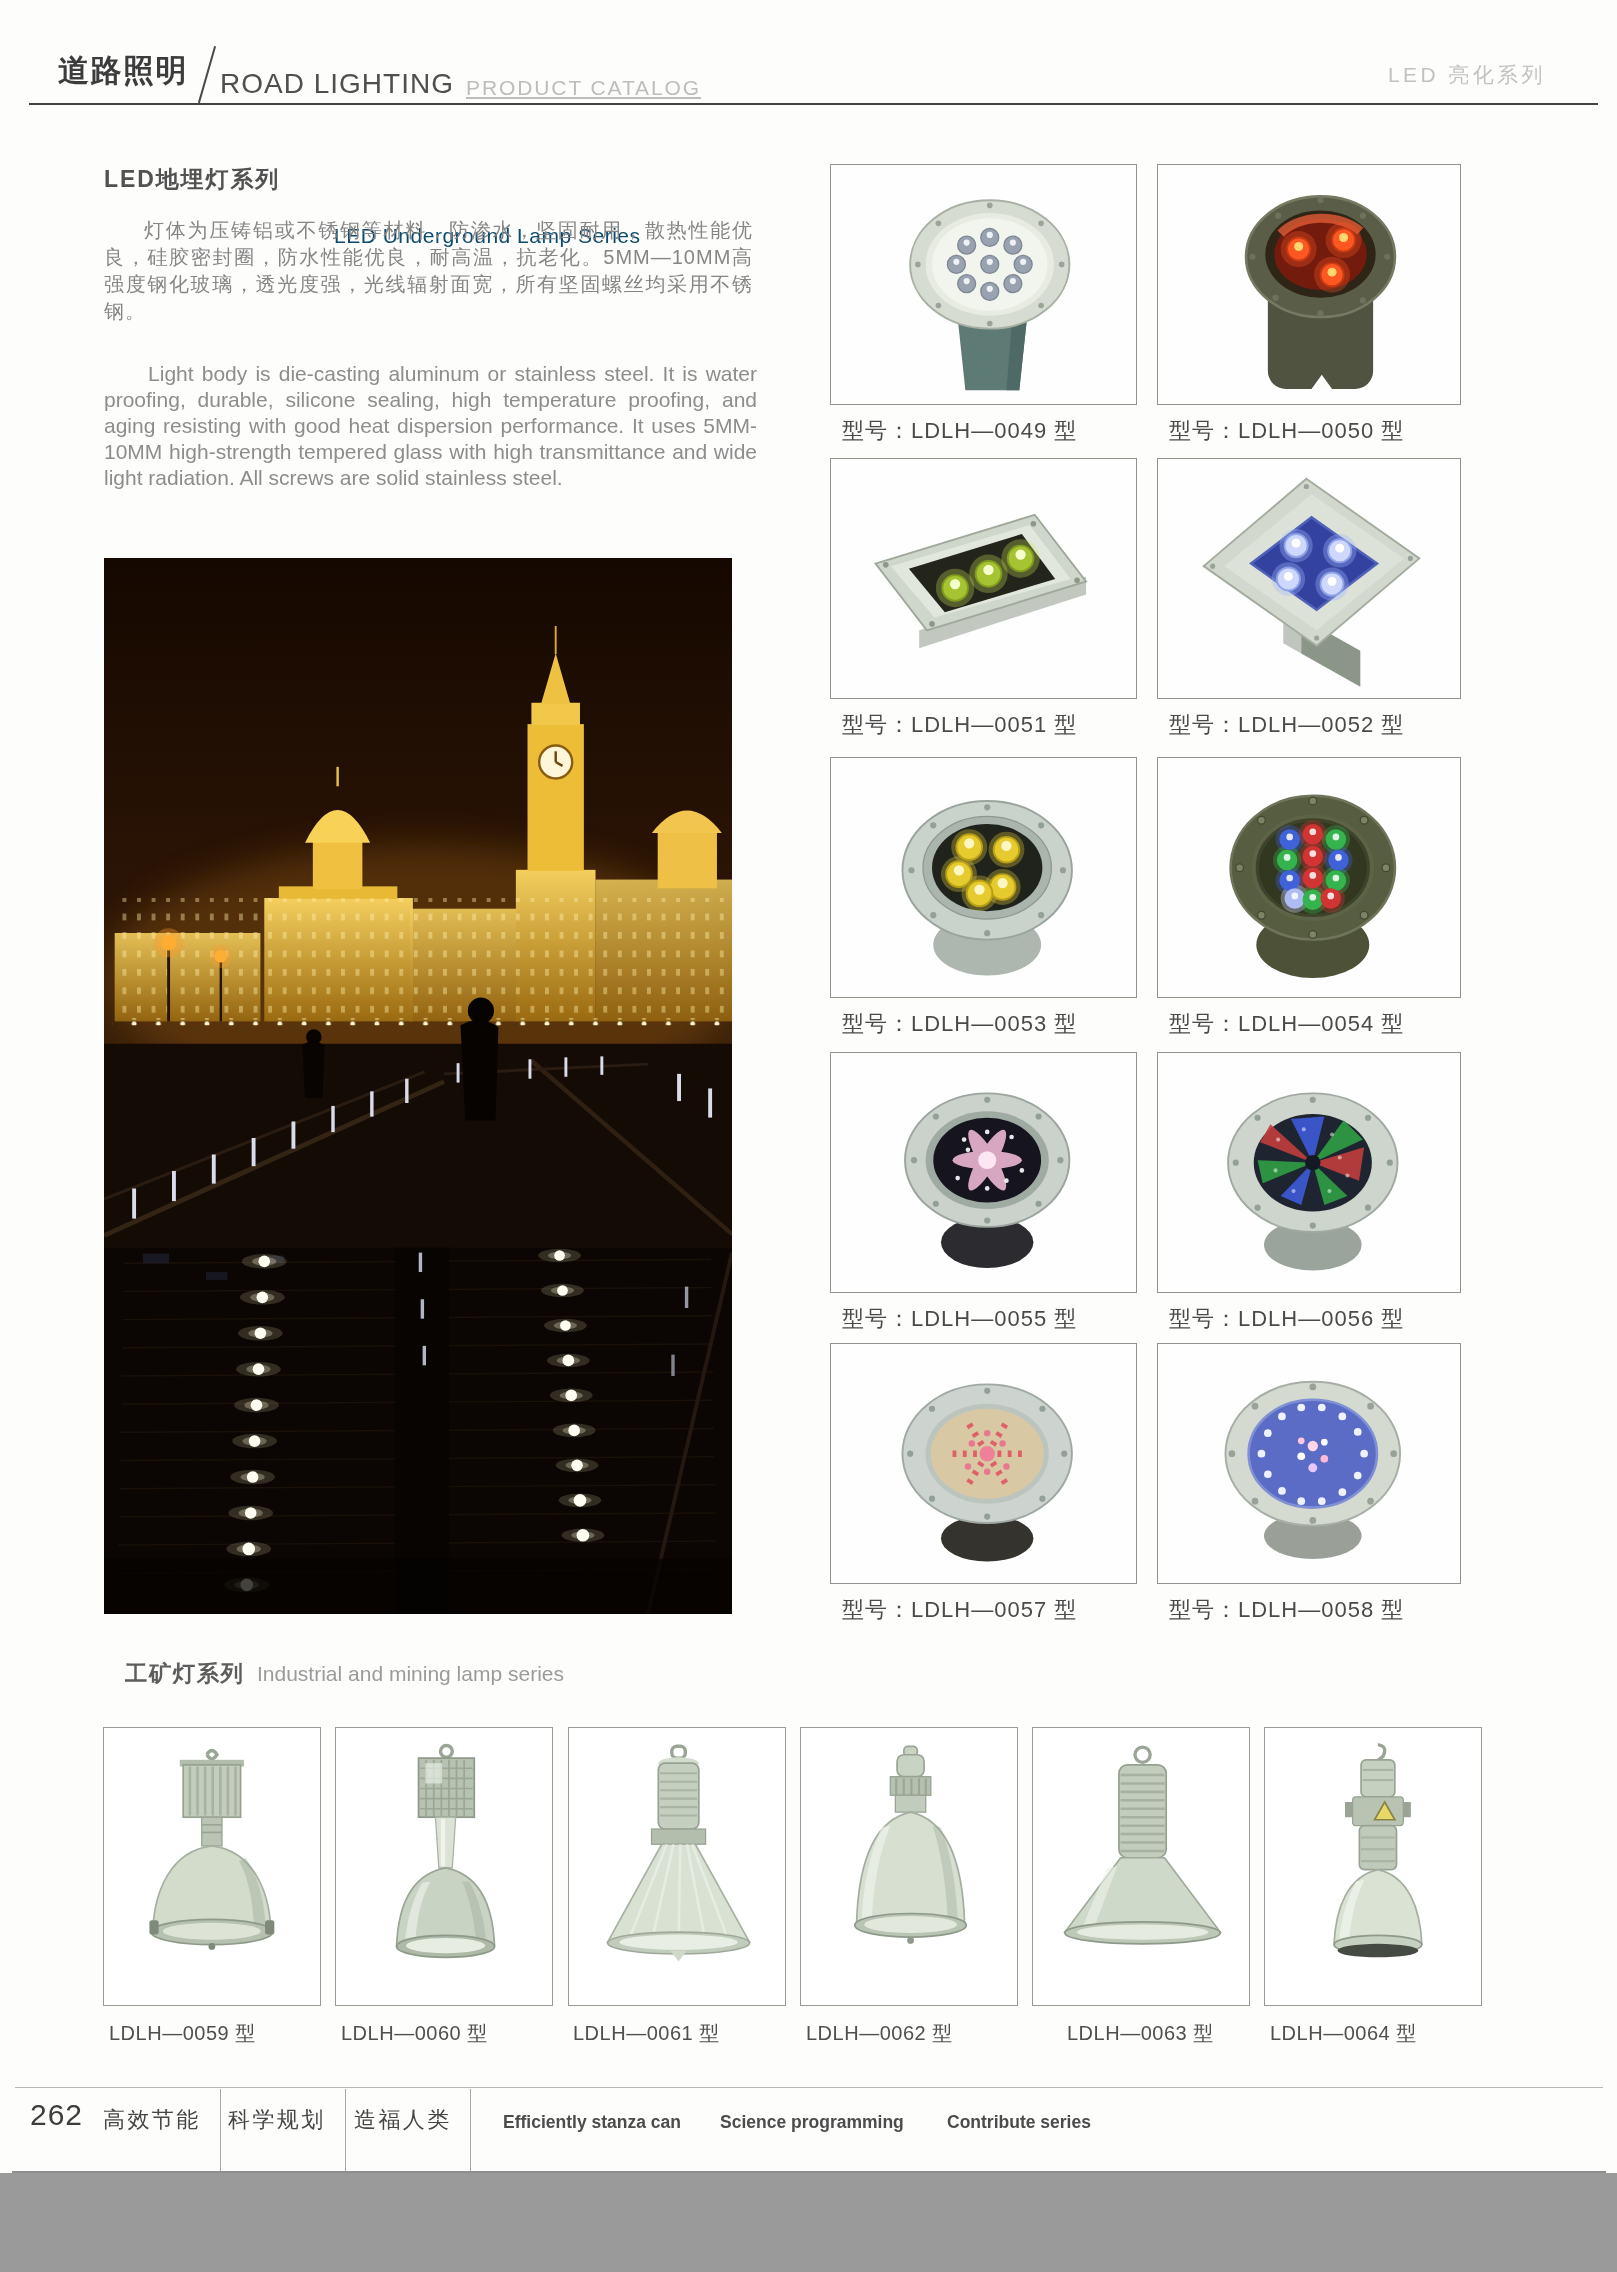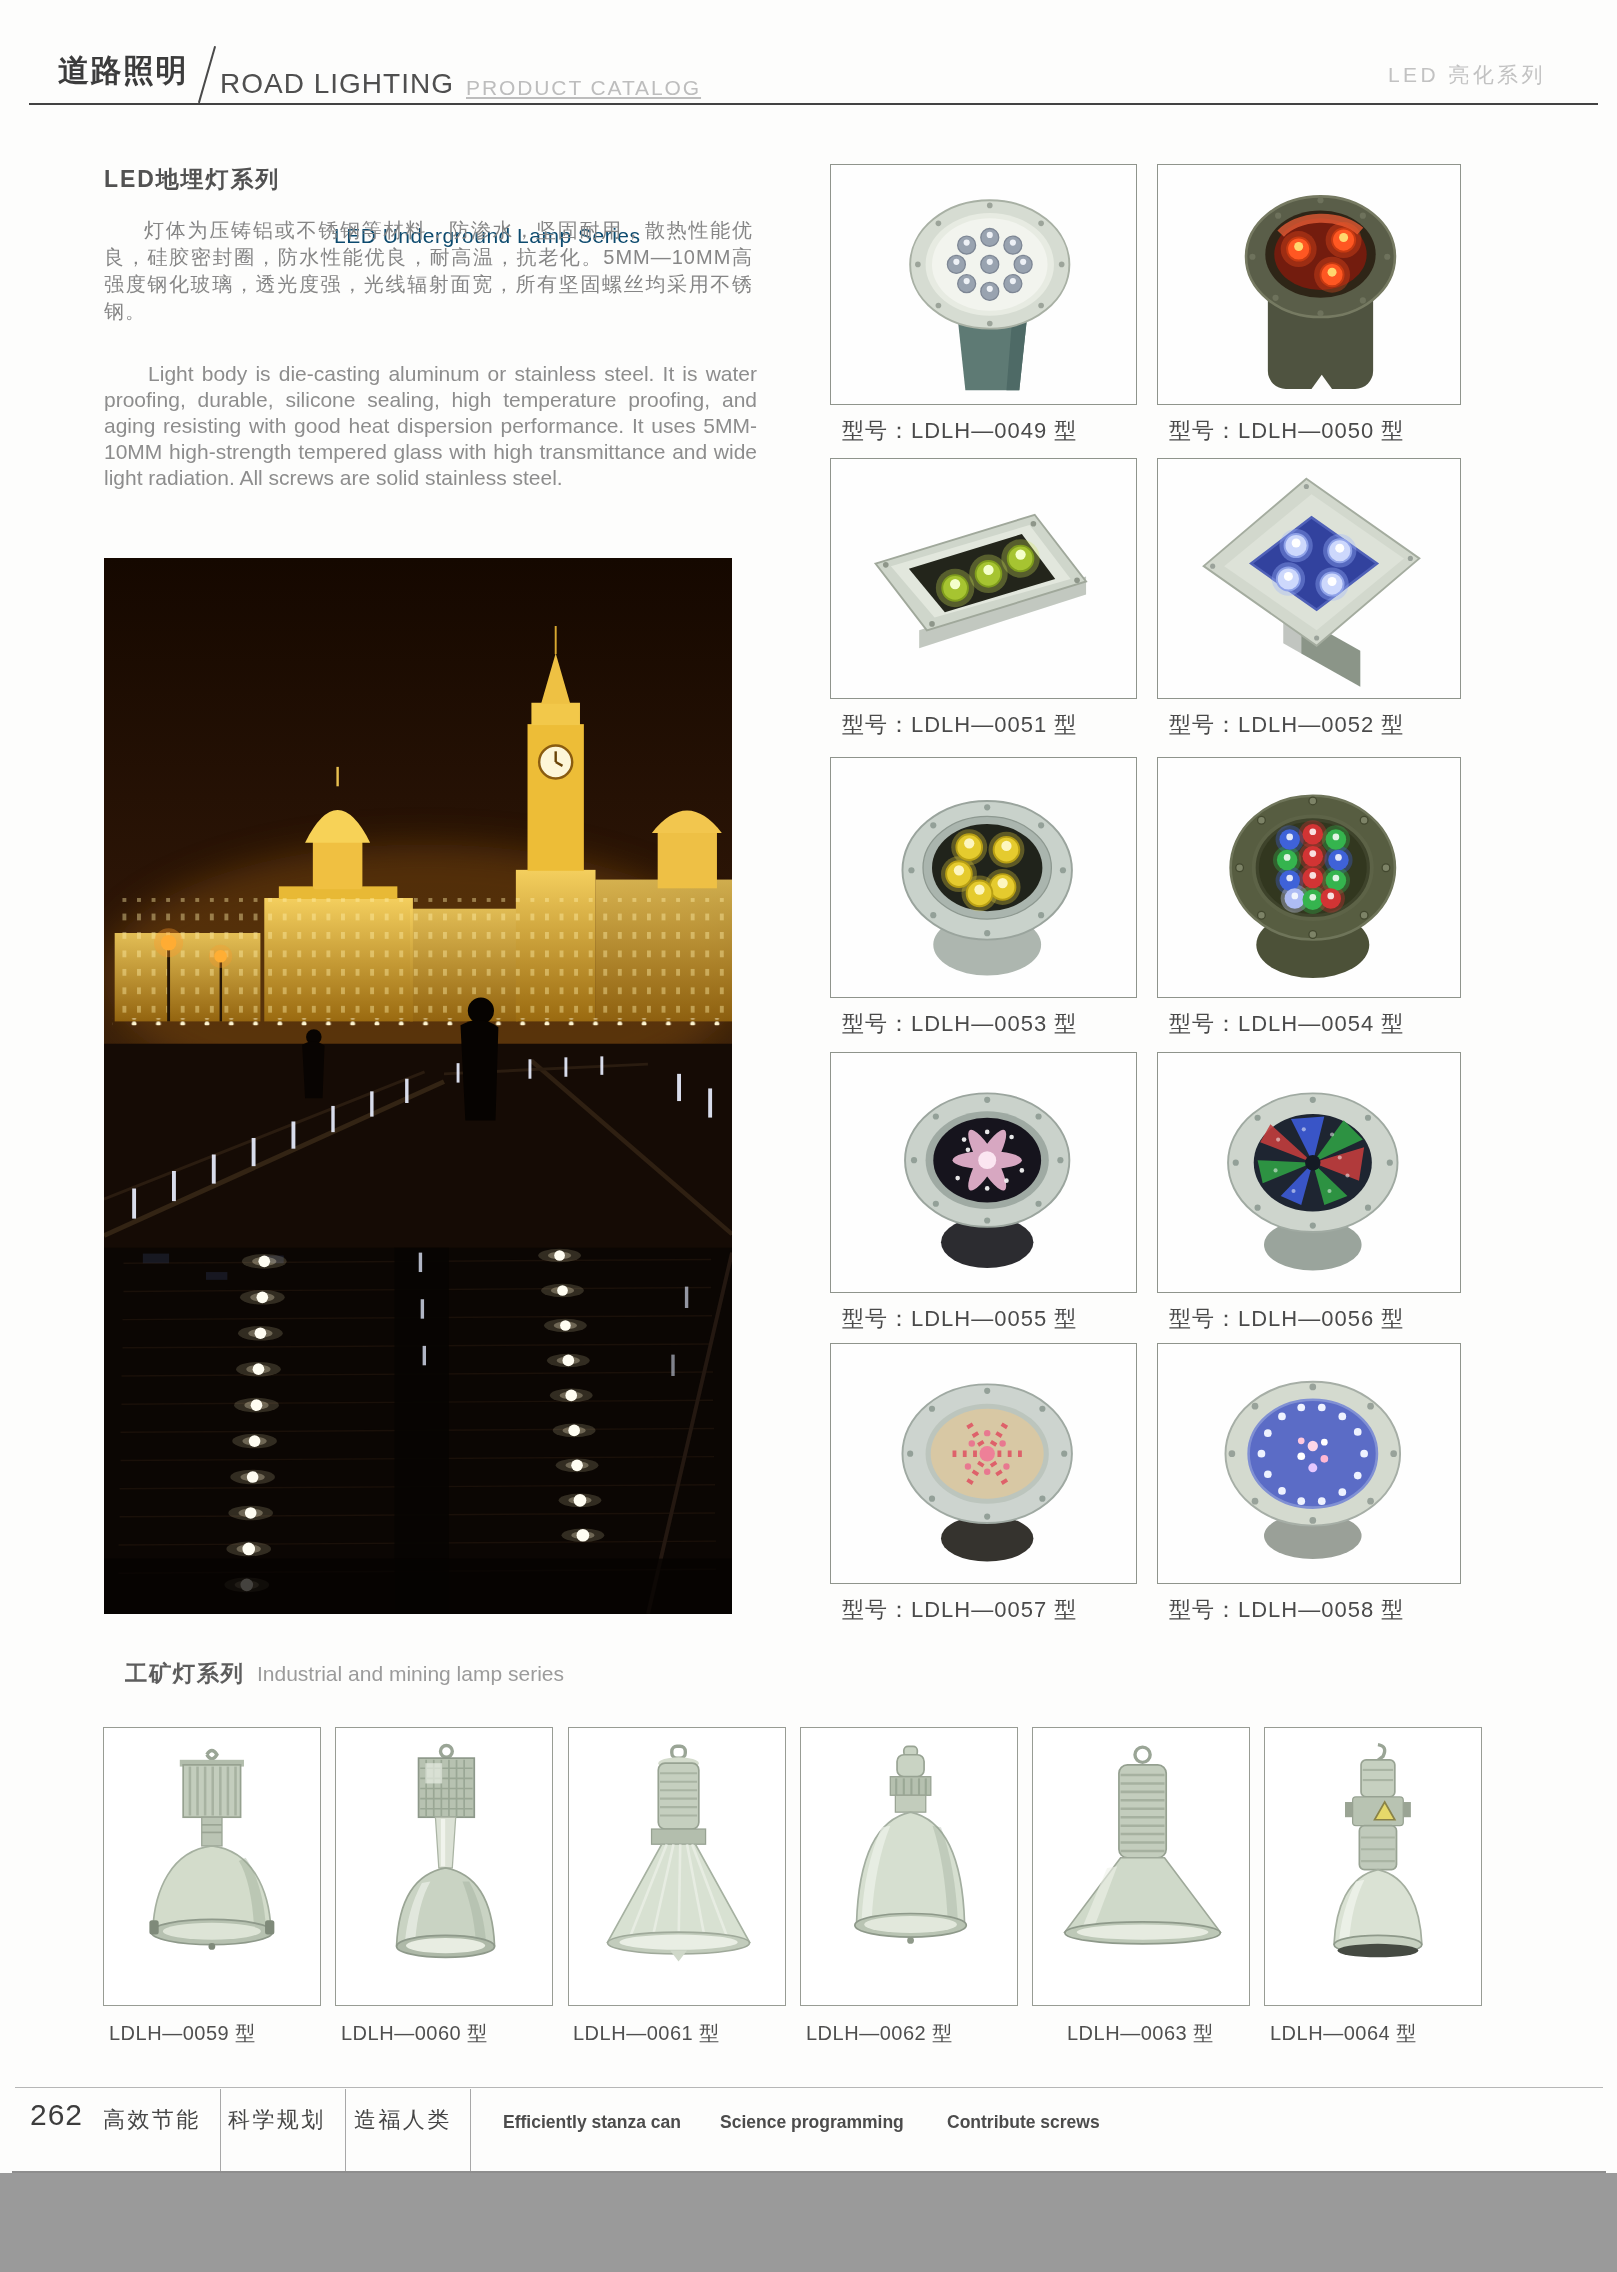--- a/index.html
+++ b/index.html
@@ -820,17 +820,17 @@
   <div class="abs foot-rule-top"></div>
   <div class="abs foot-page">262</div>
   <div class="abs foot-zh" style="left:103px">高效节能</div>
   <div class="abs foot-div" style="left:220px"></div>
   <div class="abs foot-zh" style="left:228px">科学规划</div>
   <div class="abs foot-div" style="left:345px"></div>
   <div class="abs foot-zh" style="left:354px">造福人类</div>
   <div class="abs foot-div" style="left:470px"></div>
   <div class="abs foot-en" style="left:503px">Efficiently stanza can</div>
   <div class="abs foot-en" style="left:720px">Science programming</div>
-  <div class="abs foot-en" style="left:947px">Contribute screws</div>
+  <div class="abs foot-en" style="left:947px">Contribute series</div>
   <div class="abs foot-rule-bottom"></div>
 
 </div>
 
 
 </body></html>

